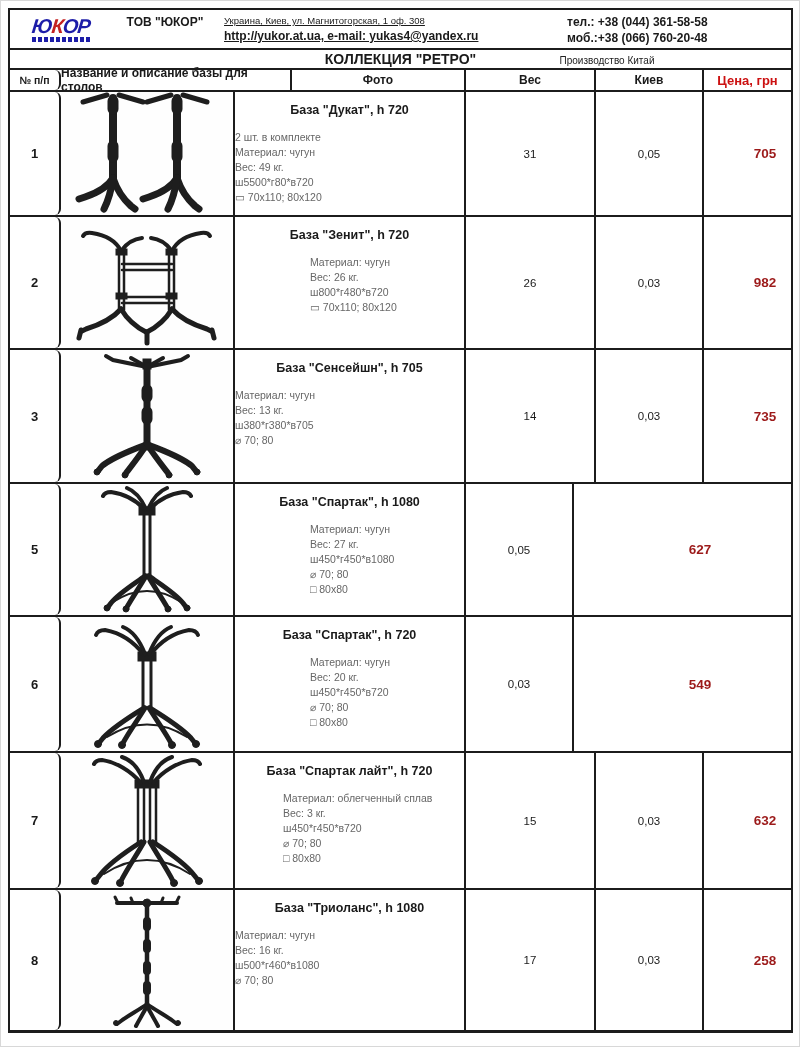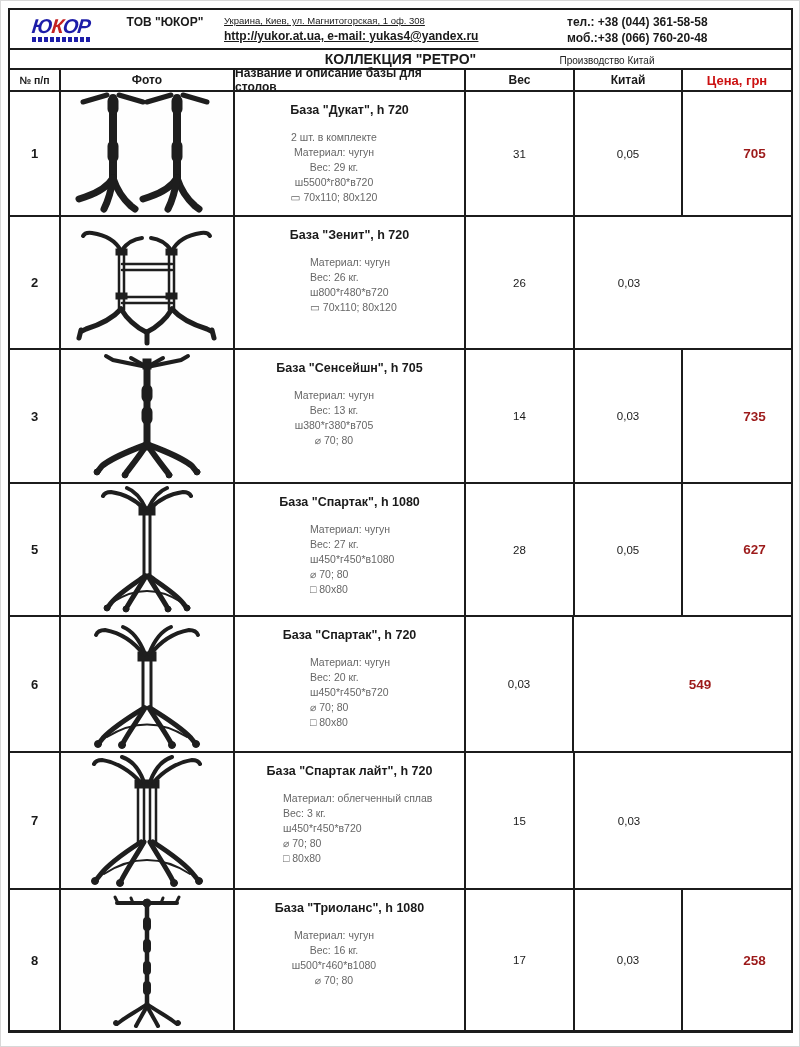--- a/index.html
+++ b/index.html
@@ -29,41 +29,41 @@
   .phone-line { font-size: 12px; font-weight: bold; line-height: 16px; }
   
   .title-row { position: relative; height: 20px; border-bottom: 2px solid #1c1c1c; }
   .collection { position:absolute; left:0; right:0; text-align:center; top:1px; font-weight:bold; font-size:14px; }
   .production { position:absolute; left: 532px; width: 130px; top: 5px; text-align:center; font-size: 10px; color:#222; }
   
   .cols, .row { display: flex; }
   .cols { height: 22px; border-bottom: 2px solid #1c1c1c; align-items: stretch; }
   .cell { border-right: 2px solid #1c1c1c; }
   .cell:last-child { border-right: none; }
-  .c-num   { width: 51px; }
+  .c-num   { width: 51px; border-radius: 6px; }
   .c-photo { width: 174px; }
   .c-name  { width: 231px; }
-  .c-weight{ width: 109px; }
+  .c-weight{ width: 130px; }
   .c-vol   { width: 108px; }
   .c-price { flex: 1; text-align: center; }
   .ch { display:flex; align-items:center; justify-content:center; font-weight:bold; font-size:12px; }
   .ch.small { font-size: 10.5px; }
   .ch.price-h { color: var(--price_header, #cc1111); font-size: 13px; }
   .row { border-bottom: 2px solid #1c1c1c; }
   .row:last-child { border-bottom: none; }
   .cellc { display:flex; align-items:center; justify-content:center; }
   .rownum { font-weight: bold; font-size: 13px; }
   .numval { font-size: 11.5px; }
   .priceval { font-weight: bold; font-size: 13.5px; color: var(--price, #9c1a1a); margin-left: 35px; }
   .photo-box { display:flex; align-items:center; justify-content:center; overflow:hidden; background:#fefefe; }
   .photo-box svg { display:block; }
   .name-cell { padding-top: 11px; }
   .p-title { text-align: center; font-weight: bold; font-size: 12.5px; }
   .desc { margin-top: 13px; font-size: 10.5px; line-height: 15px; color: #676767; }
-  .desc-right { text-align: center; padding-right: 78px; margin-left: 47px; }
+  .desc-right { text-align: left; padding-right: 78px; }
   .desc-left  { text-align: left;  padding-left: 75px; }
   .desc-left.wide { padding-left: 48px; }
   .stroke { stroke:#1e1e1e; fill:none; stroke-linecap:round; }
 </style>
 </head>
 <body>
 
 <div class="page">
   <div class="frame">
 
@@ -83,24 +83,24 @@
       </div>
     </div>
 
     <div class="title-row">
       <div class="collection">КОЛЛЕКЦИЯ "РЕТРО"</div>
       <div class="production">Производство Китай</div>
     </div>
 
     <div class="cols">
       <div class="cell c-num ch small">№ п/п</div>
+      <div class="cell c-name ch">Название и описание базы для столов</div>
       <div class="cell c-photo ch">Фото</div>
-      <div class="cell c-name ch">Название и описание базы для столов</div>
       <div class="cell c-weight ch">Вес</div>
-      <div class="cell c-vol ch">Китай</div>
+      <div class="cell c-vol ch">Киев</div>
       <div class="cell c-price ch price-h">Цена, грн</div>
     </div>
 
     <div class="row" style="height:125px">
       <div class="cell c-num cellc rownum">1</div>
       <div class="cell c-photo photo-box">
         <svg width="172" height="123" viewBox="0 0 172 123">
           <g class="stroke">
             <g stroke-width="5">
               <path d="M22 10 L46 3"></path>
@@ -123,21 +123,21 @@
               <path d="M116 86 C114 100 111 109 107 117"></path>
             </g>
           </g>
         </svg>
       </div>
       <div class="cell c-name name-cell">
         <div class="p-title">База "Дукат", h 720</div>
         <div class="desc desc-right">
             <div>2 шт. в комплекте</div>
             <div>Материал: чугун</div>
-            <div>Вес: 29 кг.</div>
+            <div>Вес: 49 кг.</div>
             <div>ш5500*г80*в720</div>
             <div>▭ 70x110;  80x120</div>
           </div>
       </div>
       <div class="cell c-weight cellc numval">31</div>
       <div class="cell c-vol cellc numval">0,05</div>
       <div class="cell c-price cellc priceval">705</div>
     </div>
 
     <div class="row" style="height:133px">
@@ -181,20 +181,21 @@
         <div class="p-title">База "Зенит", h 720</div>
         <div class="desc desc-left">
             <div>Материал: чугун</div>
             <div>Вес: 26 кг.</div>
             <div>ш800*г480*в720</div>
             <div>▭ 70x110;  80x120</div>
           </div>
       </div>
       <div class="cell c-weight cellc numval">26</div>
       <div class="cell c-vol cellc numval">0,03</div>
+      <div class="cell c-price cellc priceval">982</div>
     </div>
 
     <div class="row" style="height:134px">
       <div class="cell c-num cellc rownum">3</div>
       <div class="cell c-photo photo-box">
         <svg width="172" height="132" viewBox="0 0 172 132">
           <g class="stroke">
             <g stroke-width="4">
               <path d="M86 17 L52 10 l-7 -4"></path>
               <path d="M86 17 L120 10 l7 -4"></path>
@@ -263,21 +264,20 @@
       <div class="cell c-name name-cell">
         <div class="p-title">База "Спартак", h 1080</div>
         <div class="desc desc-left">
             <div>Материал: чугун</div>
             <div>Вес: 27 кг.</div>
             <div>ш450*г450*в1080</div>
             <div>⌀ 70;  80</div>
             <div>□ 80x80</div>
           </div>
       </div>
-      <div class="cell c-weight cellc numval">28</div>
       <div class="cell c-vol cellc numval">0,05</div>
       <div class="cell c-price cellc priceval">627</div>
     </div>
 
     <div class="row" style="height:136px">
       <div class="cell c-num cellc rownum">6</div>
       <div class="cell c-photo photo-box">
         <svg width="172" height="134" viewBox="0 0 172 134">
           <g class="stroke">
             <line x1="82" y1="38" x2="82" y2="92" stroke-width="3"></line>
@@ -354,20 +354,21 @@
         <div class="desc desc-left wide">
             <div>Материал: облегченный сплав</div>
             <div>Вес: 3 кг.</div>
             <div>ш450*г450*в720</div>
             <div>⌀ 70;  80</div>
             <div>□ 80x80</div>
           </div>
       </div>
       <div class="cell c-weight cellc numval">15</div>
       <div class="cell c-vol cellc numval">0,03</div>
+      <div class="cell c-price cellc priceval">632</div>
     </div>
 
     <div class="row" style="height:140px">
       <div class="cell c-num cellc rownum">8</div>
       <div class="cell c-photo photo-box">
         <svg width="172" height="138" viewBox="0 0 172 138">
           <g class="stroke">
             <line x1="56" y1="12" x2="116" y2="12" stroke-width="4"></line>
             <path d="M57 12 l-3 -6" stroke-width="3"></path>
             <path d="M115 12 l3 -6" stroke-width="3"></path>

